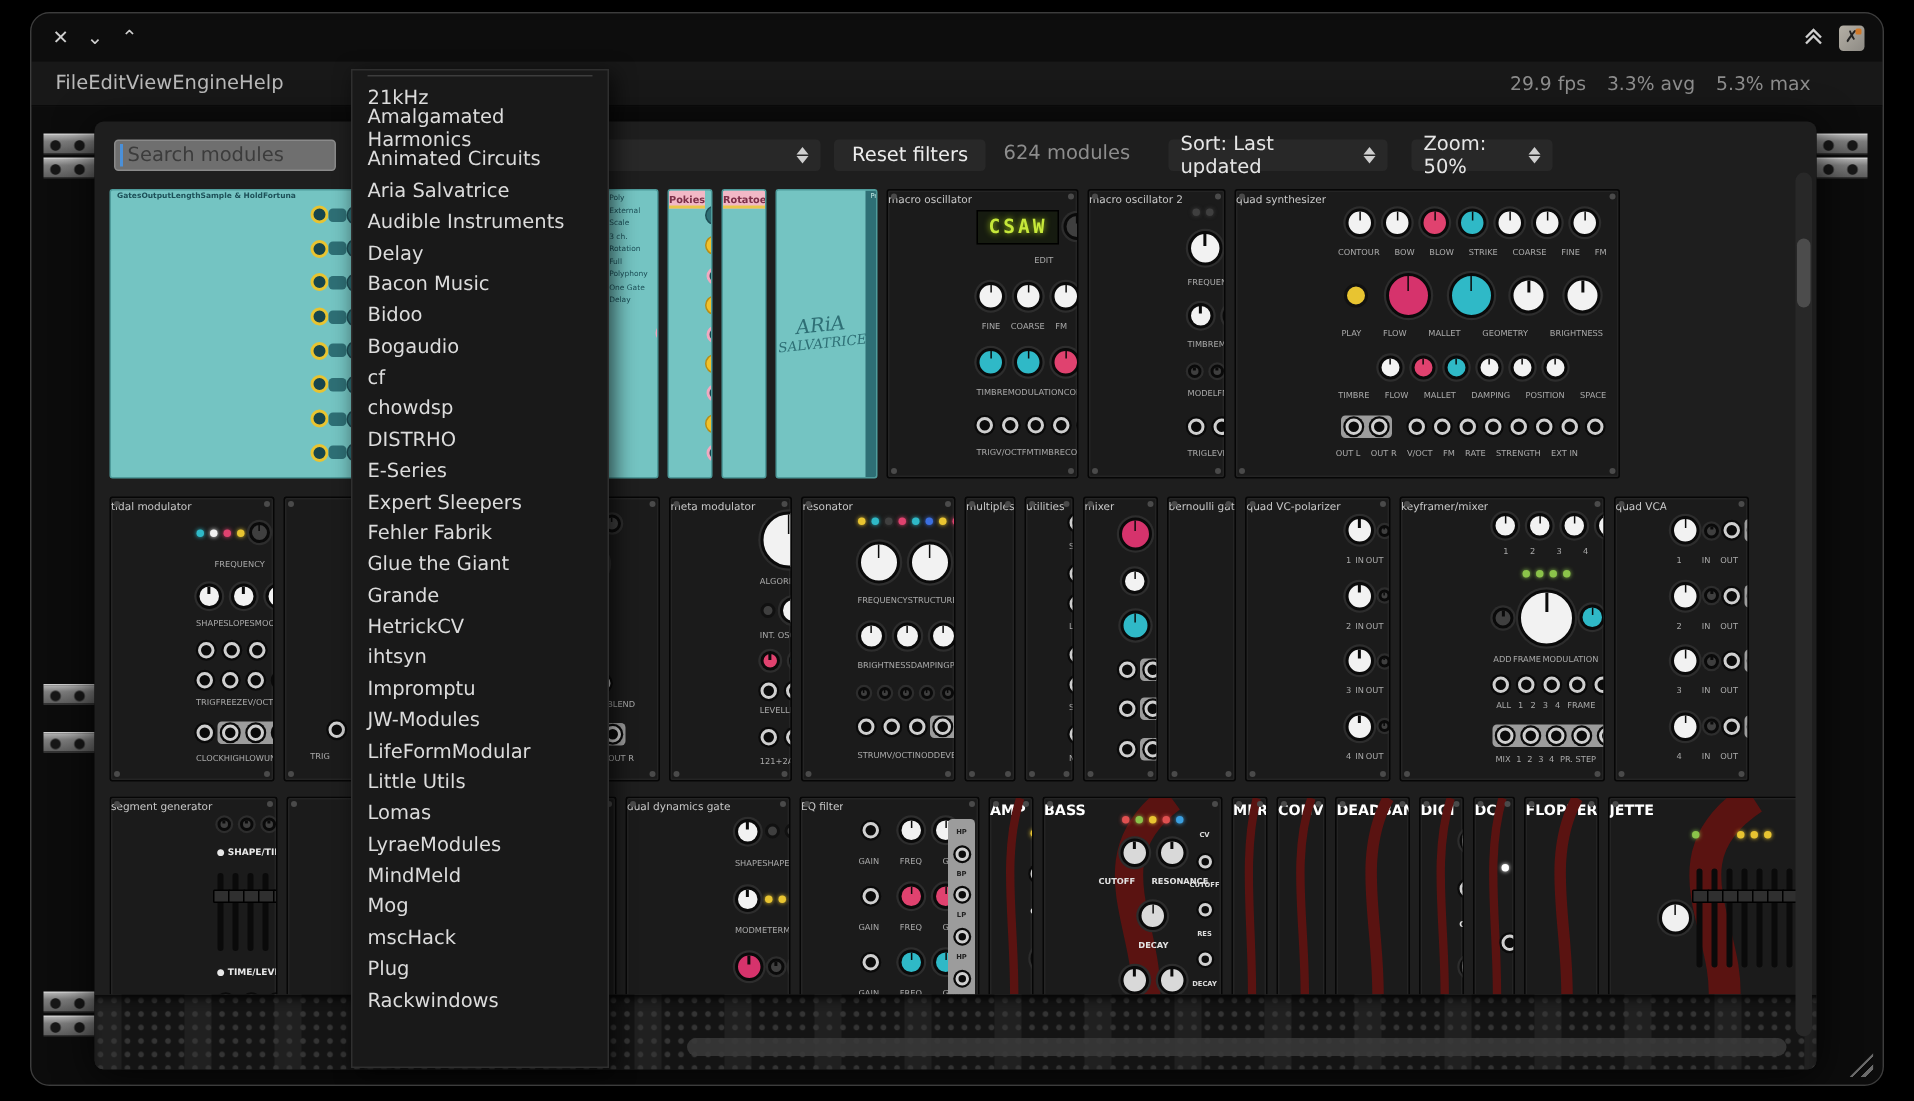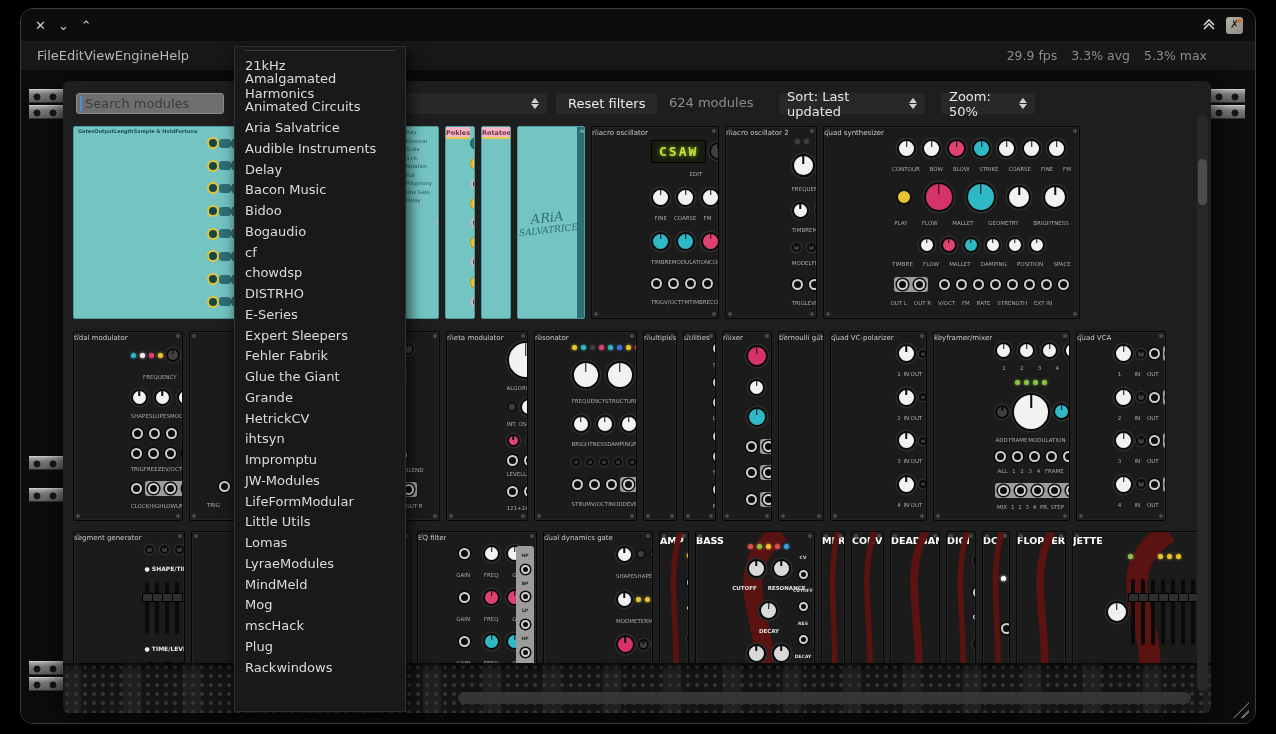--- a/index.html
+++ b/index.html
@@ -1504,20 +1504,91 @@
               </div>
               <div class="labrow">
                 <span>CLOCK</span>
                 <span></span>
                 <span></span>
               </div>
             </div>
             <div class="screw" style="left: 2px; top: 2px;"></div>
             <div class="screw" style="right: 2px; top: 2px;"></div>
           </div>
+          <div class="module dark" style="width: 110px;">
+            <div class="mtitle">dual dynamics gate</div>
+            <div class="mbody">
+              <div class="mrow">
+                <div class="mrow" style="gap: 6px;">
+                  <div class="knob" style="height: 17px; width: 17px; background: rgb(242, 242, 242);"></div>
+                </div>
+                <div class="btnround" style="height: 10px; width: 10px; background: rgb(63, 63, 63);"></div>
+                <div class="btnround" style="height: 10px; width: 10px; background: rgb(63, 63, 63);"></div>
+                <div class="mrow" style="gap: 6px;">
+                  <div class="knob" style="height: 17px; width: 17px; background: rgb(242, 242, 242);"></div>
+                </div>
+              </div>
+              <div class="labrow">
+                <span>SHAPE</span>
+                <span></span>
+                <span></span>
+                <span>SHAPE</span>
+              </div>
+              <div class="mrow">
+                <div class="mrow" style="gap: 6px;">
+                  <div class="knob" style="height: 17px; width: 17px; background: rgb(242, 242, 242);"></div>
+                </div>
+                <div class="mrow" style="gap: 4px;">
+                  <div class="led" style="background: rgb(232, 196, 49); box-shadow: rgb(232, 196, 49) 0px 0px 3px;"></div>
+                  <div class="led" style="background: rgb(232, 196, 49); box-shadow: rgb(232, 196, 49) 0px 0px 3px;"></div>
+                  <div class="led" style="background: rgb(232, 196, 49); box-shadow: rgb(232, 196, 49) 0px 0px 3px;"></div>
+                </div>
+                <div class="mrow" style="gap: 6px;">
+                  <div class="knob" style="height: 17px; width: 17px; background: rgb(242, 242, 242);"></div>
+                </div>
+              </div>
+              <div class="labrow">
+                <span>MOD</span>
+                <span>METER</span>
+                <span>MOD</span>
+              </div>
+              <div class="mrow">
+                <div class="mrow" style="gap: 6px;">
+                  <div class="knob" style="height: 19px; width: 19px; background: rgb(214, 51, 108);"></div>
+                </div>
+                <div class="mrow" style="gap: 6px;">
+                  <div class="knob" style="height: 11px; width: 11px; background: rgb(63, 63, 63);"></div>
+                </div>
+                <div class="mrow" style="gap: 6px;">
+                  <div class="knob" style="height: 19px; width: 19px; background: rgb(47, 185, 199);"></div>
+                </div>
+              </div>
+              <div class="labrow">
+                <span>LEVEL MOD</span>
+                <span></span>
+                <span>LEVEL MOD</span>
+              </div>
+              <div class="mrow">
+                <div class="mrow" style="gap: 6px;">
+                  <div class="port"></div>
+                  <div class="port"></div>
+                  <div class="port"></div>
+                  <div class="port"></div>
+                </div>
+              </div>
+              <div class="labrow">
+                <span>EXCITE</span>
+                <span>IN</span>
+                <span>IN</span>
+                <span>EXCITE</span>
+              </div>
+            </div>
+            <div class="screw" style="left: 2px; top: 2px;"></div>
+            <div class="screw" style="right: 2px; top: 2px;"></div>
+          </div>
           <div class="module dark" style="width: 120px;">
             <div class="mtitle">EQ filter</div>
             <div class="mbody">
               <div class="mrow">
                 <div class="mrow" style="gap: 6px;">
                   <div class="port"></div>
                 </div>
                 <div class="mrow" style="gap: 6px;">
                   <div class="knob" style="height: 17px; width: 17px; background: rgb(242, 242, 242);"></div>
                   <div class="knob" style="height: 17px; width: 17px; background: rgb(242, 242, 242);"></div>
@@ -1577,91 +1648,20 @@
               <div class="slab">BP</div>
               <div class="port"></div>
               <div class="slab">LP</div>
               <div class="port"></div>
               <div class="slab">HP</div>
               <div class="port"></div>
               <div class="slab">BP</div>
               <div class="port"></div>
               <div class="slab">LP</div>
               <div class="port"></div>
-            </div>
-            <div class="screw" style="left: 2px; top: 2px;"></div>
-            <div class="screw" style="right: 2px; top: 2px;"></div>
-          </div>
-          <div class="module dark" style="width: 110px;">
-            <div class="mtitle">dual dynamics gate</div>
-            <div class="mbody">
-              <div class="mrow">
-                <div class="mrow" style="gap: 6px;">
-                  <div class="knob" style="height: 17px; width: 17px; background: rgb(242, 242, 242);"></div>
-                </div>
-                <div class="btnround" style="height: 10px; width: 10px; background: rgb(63, 63, 63);"></div>
-                <div class="btnround" style="height: 10px; width: 10px; background: rgb(63, 63, 63);"></div>
-                <div class="mrow" style="gap: 6px;">
-                  <div class="knob" style="height: 17px; width: 17px; background: rgb(242, 242, 242);"></div>
-                </div>
-              </div>
-              <div class="labrow">
-                <span>SHAPE</span>
-                <span></span>
-                <span></span>
-                <span>SHAPE</span>
-              </div>
-              <div class="mrow">
-                <div class="mrow" style="gap: 6px;">
-                  <div class="knob" style="height: 17px; width: 17px; background: rgb(242, 242, 242);"></div>
-                </div>
-                <div class="mrow" style="gap: 4px;">
-                  <div class="led" style="background: rgb(232, 196, 49); box-shadow: rgb(232, 196, 49) 0px 0px 3px;"></div>
-                  <div class="led" style="background: rgb(232, 196, 49); box-shadow: rgb(232, 196, 49) 0px 0px 3px;"></div>
-                  <div class="led" style="background: rgb(232, 196, 49); box-shadow: rgb(232, 196, 49) 0px 0px 3px;"></div>
-                </div>
-                <div class="mrow" style="gap: 6px;">
-                  <div class="knob" style="height: 17px; width: 17px; background: rgb(242, 242, 242);"></div>
-                </div>
-              </div>
-              <div class="labrow">
-                <span>MOD</span>
-                <span>METER</span>
-                <span>MOD</span>
-              </div>
-              <div class="mrow">
-                <div class="mrow" style="gap: 6px;">
-                  <div class="knob" style="height: 19px; width: 19px; background: rgb(214, 51, 108);"></div>
-                </div>
-                <div class="mrow" style="gap: 6px;">
-                  <div class="knob" style="height: 11px; width: 11px; background: rgb(63, 63, 63);"></div>
-                </div>
-                <div class="mrow" style="gap: 6px;">
-                  <div class="knob" style="height: 19px; width: 19px; background: rgb(47, 185, 199);"></div>
-                </div>
-              </div>
-              <div class="labrow">
-                <span>LEVEL MOD</span>
-                <span></span>
-                <span>LEVEL MOD</span>
-              </div>
-              <div class="mrow">
-                <div class="mrow" style="gap: 6px;">
-                  <div class="port"></div>
-                  <div class="port"></div>
-                  <div class="port"></div>
-                  <div class="port"></div>
-                </div>
-              </div>
-              <div class="labrow">
-                <span>EXCITE</span>
-                <span>IN</span>
-                <span>IN</span>
-                <span>EXCITE</span>
-              </div>
             </div>
             <div class="screw" style="left: 2px; top: 2px;"></div>
             <div class="screw" style="right: 2px; top: 2px;"></div>
           </div>
           <div class="module autinn" style="width: 30px;">
             <svg class="ribbon" width="100%" height="100%" viewBox="0 0 30 193" preserveAspectRatio="none">
               <path d="M 21.599999999999998 0 C 3 55, 28.5 120, 10.5 193" stroke="#5a1311" stroke-width="6" fill="none"></path>
             </svg>
             <div class="mtitle">AMP</div>
             <div class="mbody">

